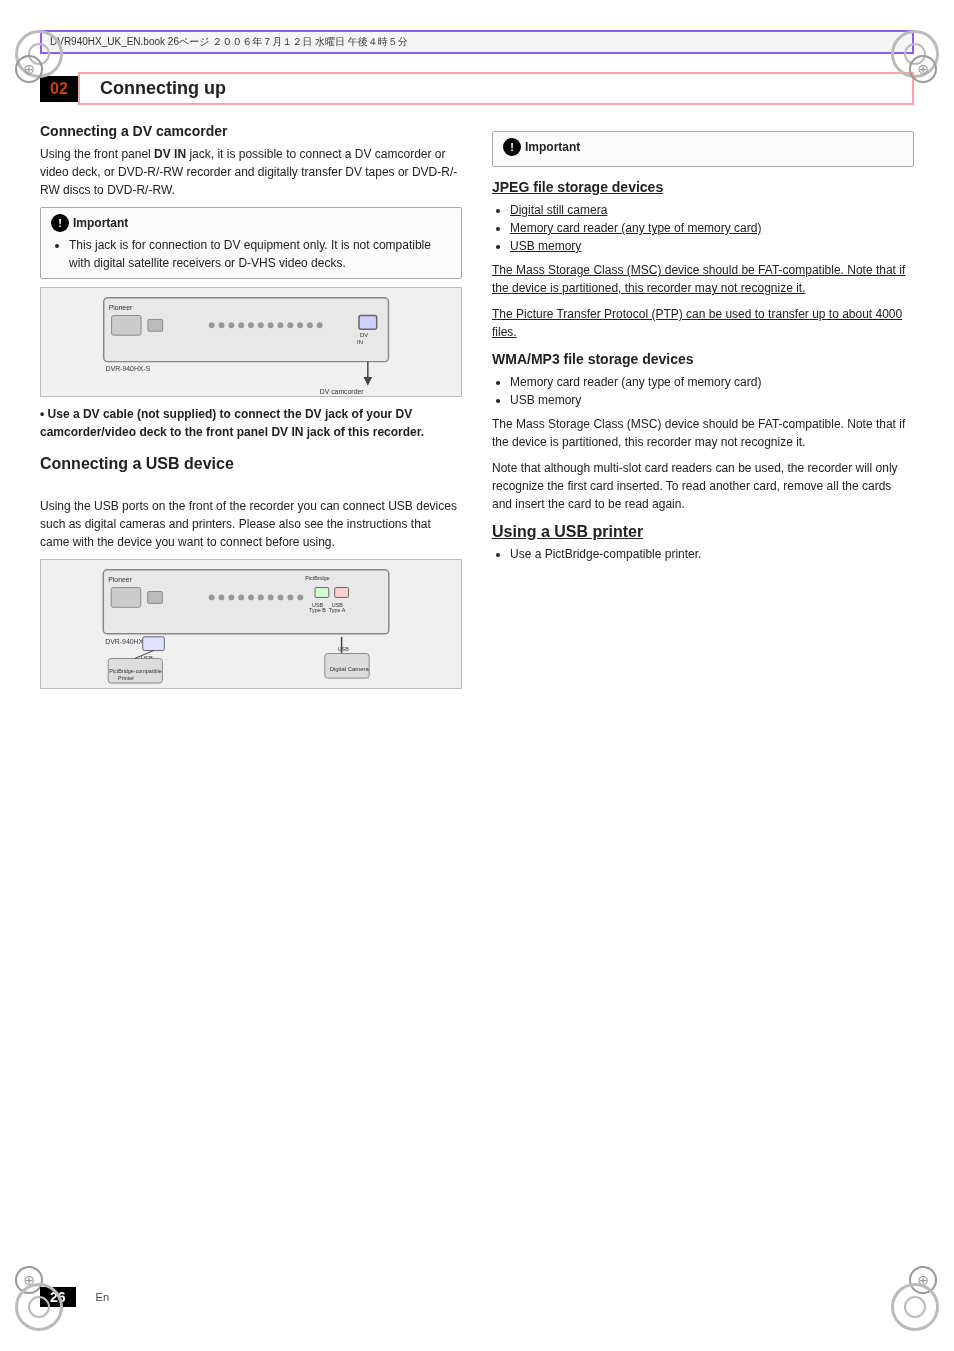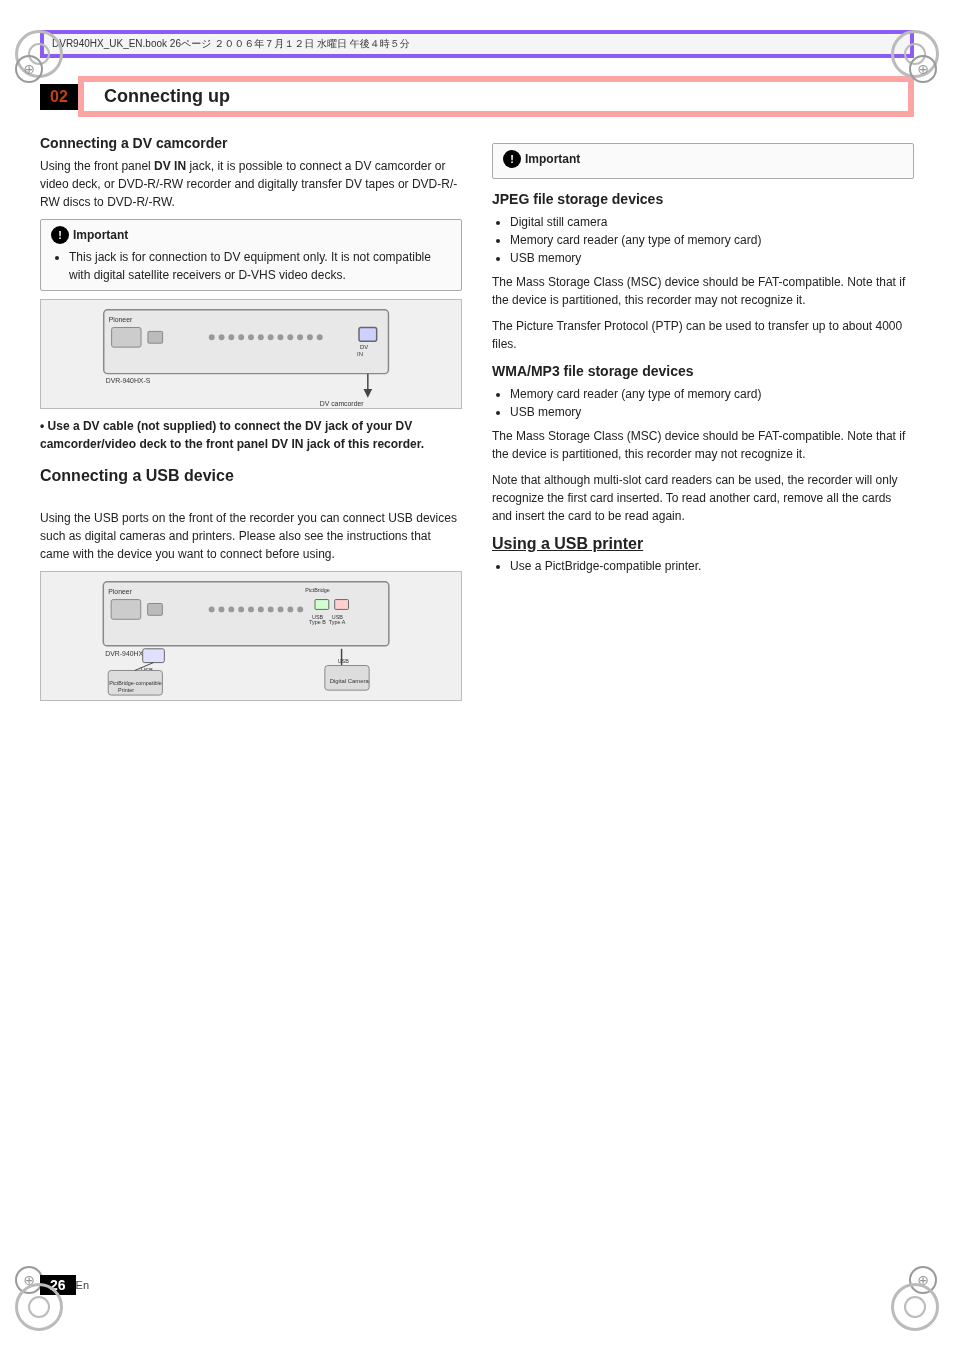--- a/index.html
+++ b/index.html
@@ -16,21 +16,21 @@
     .page-outer {
       width: 954px;
       min-height: 1351px;
       background: #fff;
       position: relative;
       padding: 30px 0;
     }
 
     
     .file-header {
-      border: 4px solid #8b5cf6;
+      border: 2px solid #8b5cf6;
       margin: 0 40px 0 40px;
       padding: 3px 8px;
       font-size: 10px;
       color: #333;
       background: #f5f5f5;
     }
 
     
     .chapter-header {
       display: flex;
@@ -41,21 +41,21 @@
       background: #000;
       color: #c2410c;
       font-weight: bold;
       font-size: 16px;
       padding: 4px 10px;
       margin-right: 0;
       min-width: 38px;
       text-align: center;
     }
     .chapter-title-box {
-      border: 6px solid #fca5a5;
+      border: 2px solid #fca5a5;
       padding: 4px 20px;
       font-size: 18px;
       font-weight: bold;
       flex: 1;
     }
 
     
     .two-col {
       display: flex;
       margin: 18px 40px 0 40px;
@@ -163,25 +163,25 @@
     .subsection-title {
       font-size: 16px;
       font-weight: bold;
       margin: 10px 0 4px 0;
       text-decoration: underline;
     }
 
     
     .page-footer {
       position: absolute;
-      bottom: 56px;
+      bottom: 44px;
       left: 40px;
       display: flex;
       align-items: center;
-      gap: 0;
+      gap: 20px;
     }
     .page-number-box {
       background: #000;
       color: #fff;
       font-weight: bold;
       font-size: 14px;
       padding: 2px 10px;
     }
     .page-en {
       font-size: 11px;
@@ -407,21 +407,21 @@
 
     <div class="col-right">
 
       <div class="important-box">
         <div class="important-header">
           <div class="warning-icon">!</div>
           <span>Important</span>
         </div>
       </div>
 
-      <div style="margin-top:12px;">
+      <div style="margin-top:12px;text-decoration:underline;">
         <div class="section-title">JPEG file storage devices</div>
         <ul class="bullet-list">
           <li>Digital still camera</li>
           <li>Memory card reader (any type of memory card)</li>
           <li>USB memory</li>
         </ul>
         <div class="body-text" style="margin-top:6px;">The Mass Storage Class (MSC) device should be FAT-compatible. Note that if the device is partitioned, this recorder may not recognize it.</div>
         <div class="body-text">The Picture Transfer Protocol (PTP) can be used to transfer up to about 4000 files.</div>
       </div>
 

